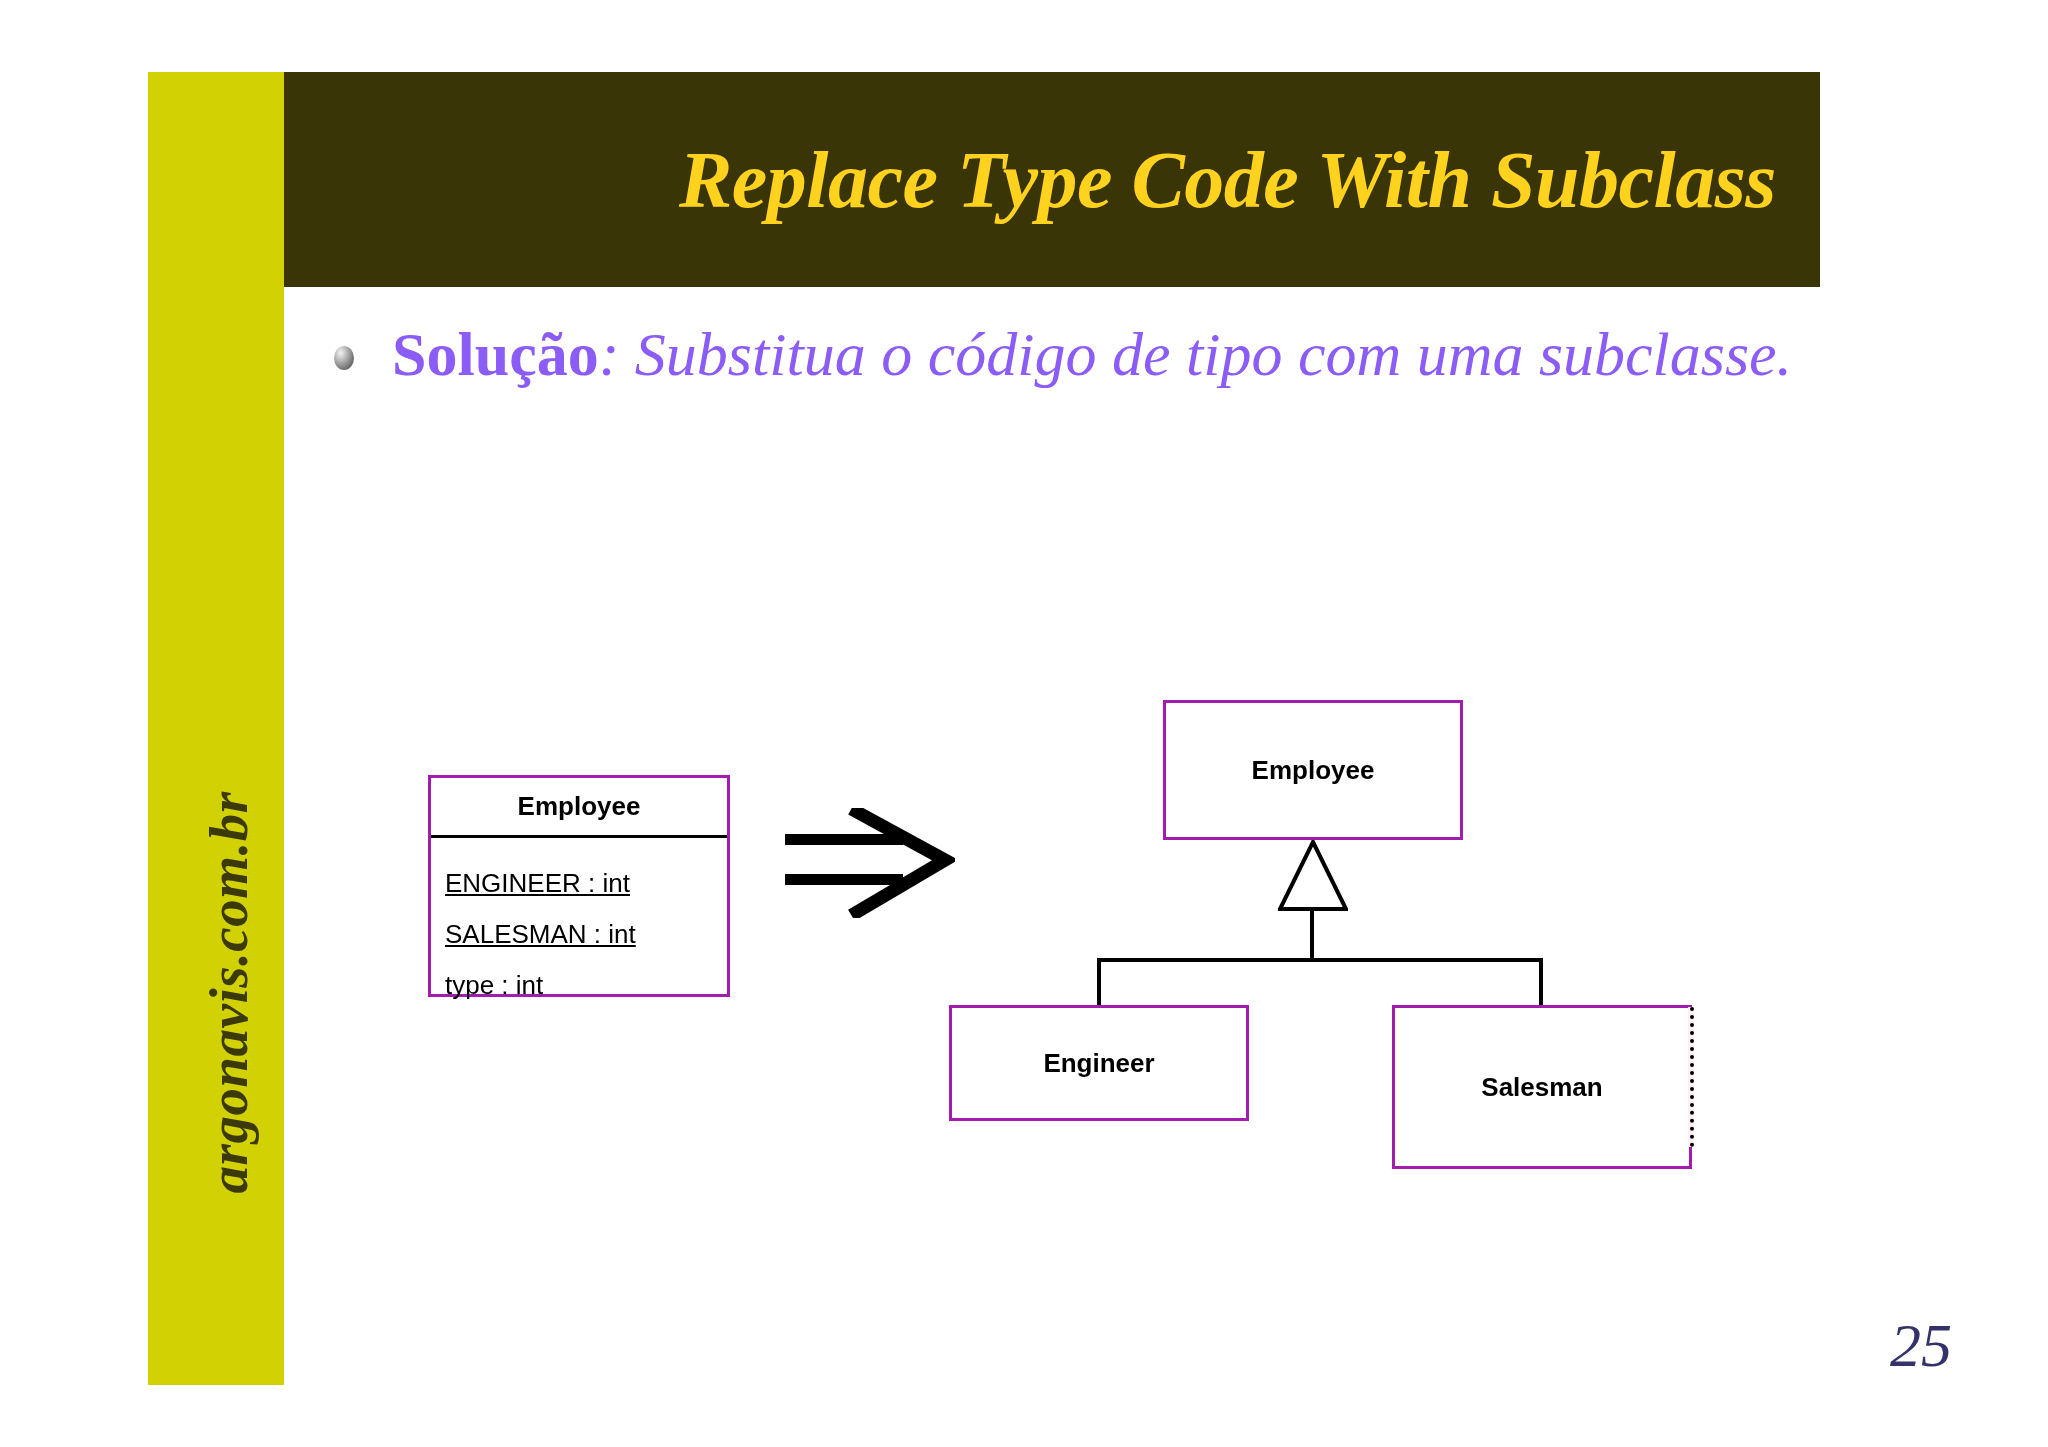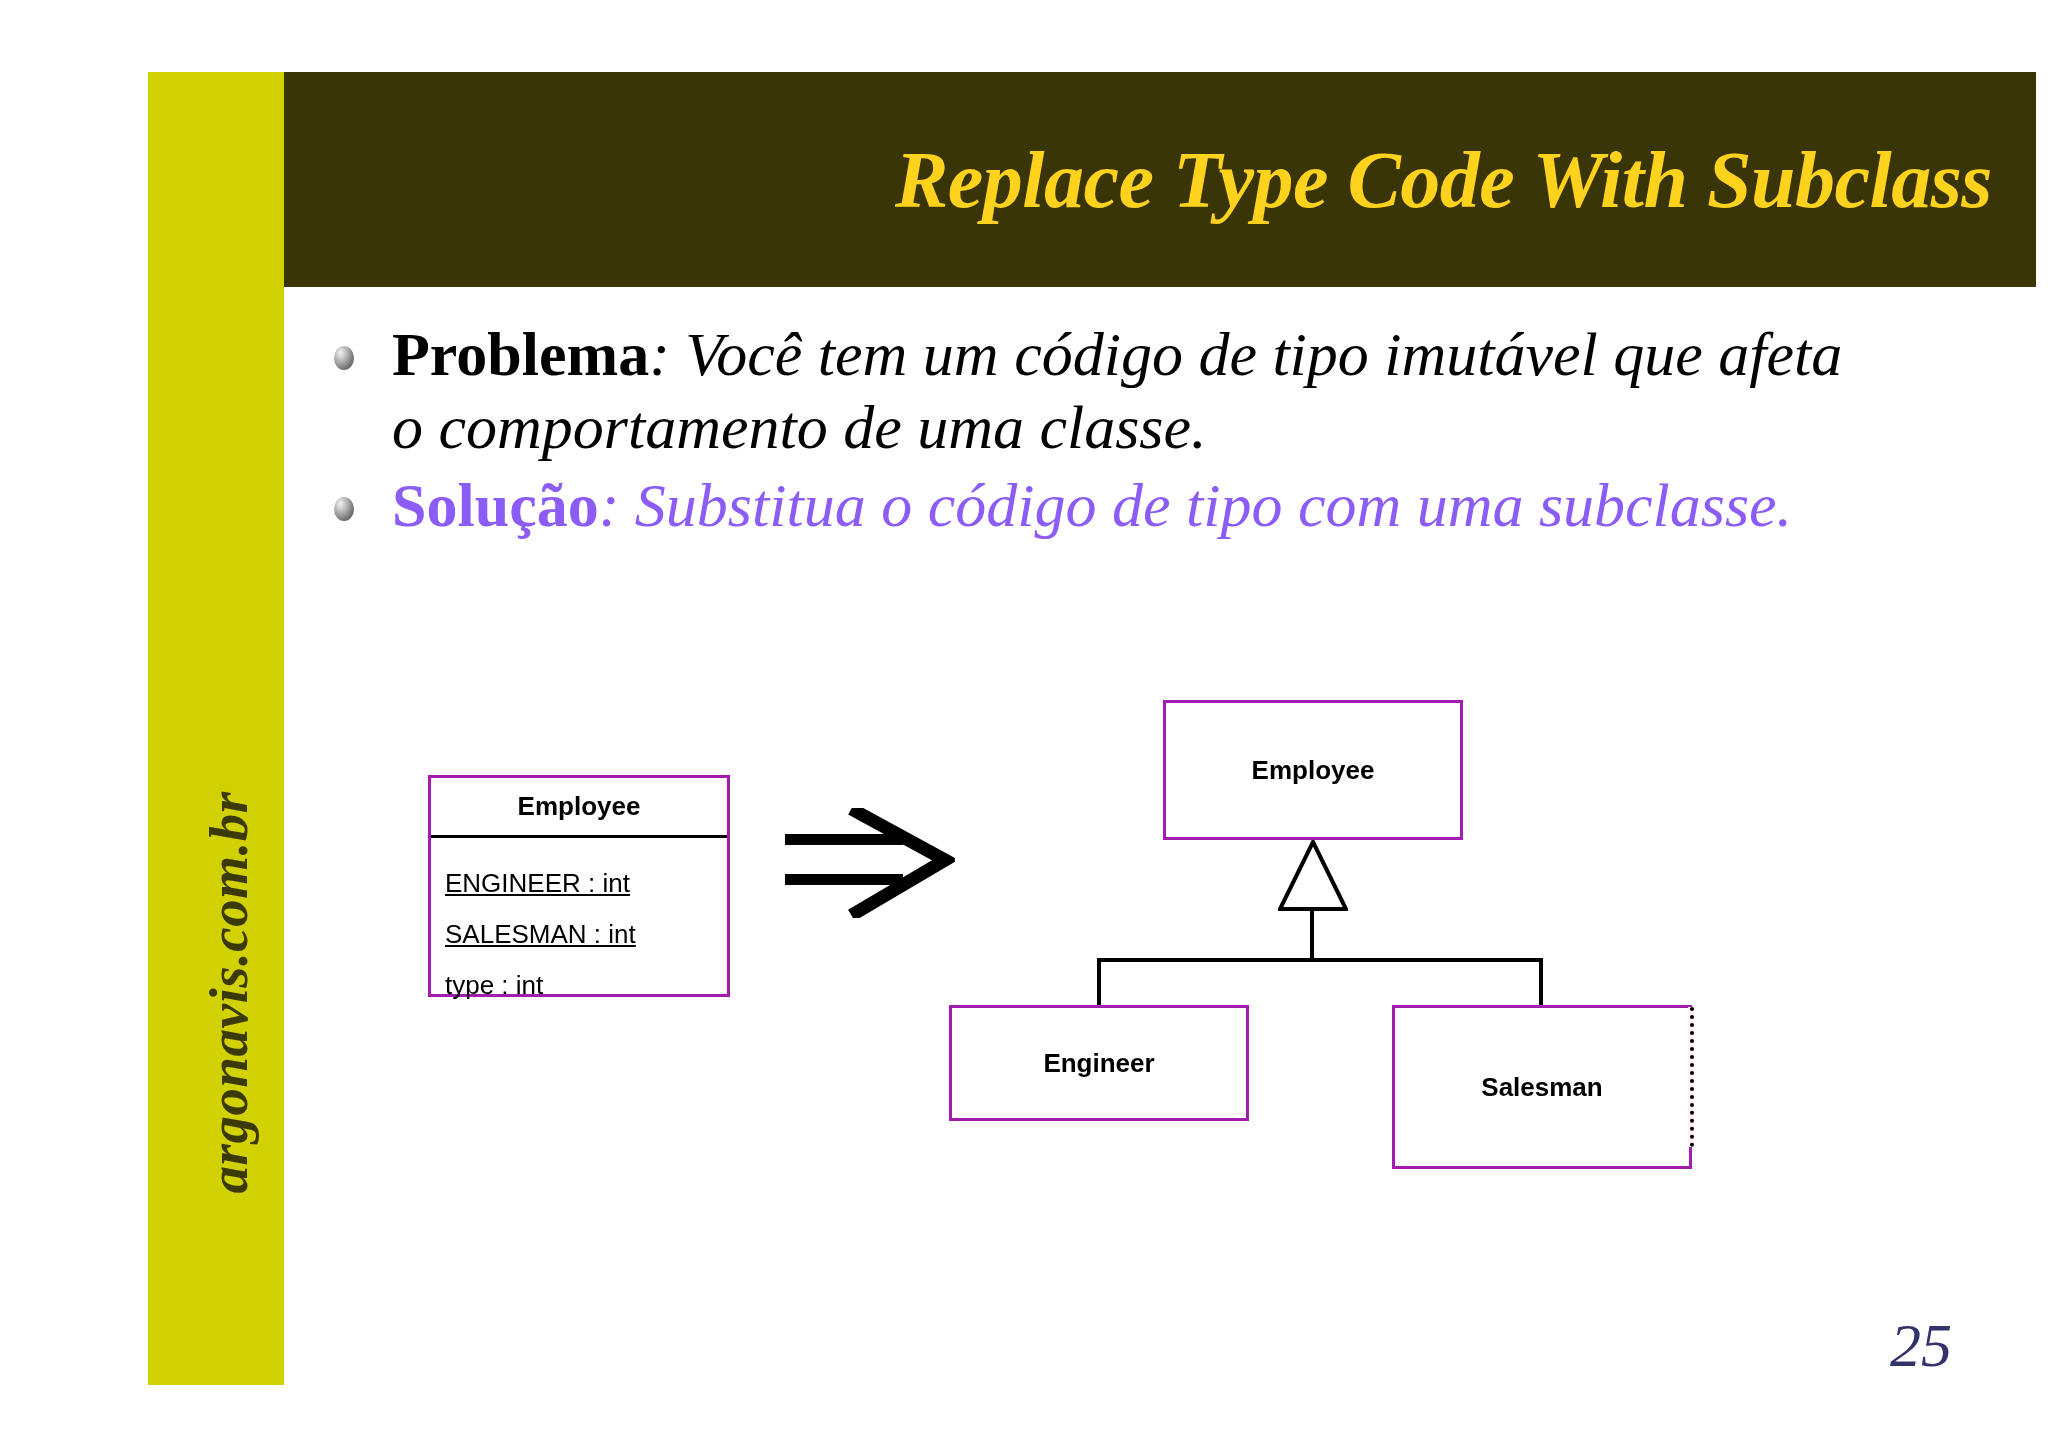--- a/index.html
+++ b/index.html
@@ -47,21 +47,21 @@
     color: #3b3a07;
     letter-spacing: 0.5px;
     white-space: nowrap;
   }
 
   
   #titlebar {
     position: absolute;
     left: 284px;
     top: 72px;
-    width: 1752px;
+    width: 1536px;
     height: 215px;
     background: #3a3507;
   }
   #title-text {
     position: absolute;
     right: 44px;
     top: 50%;
     transform: translateY(-50%);
     font-family: "Liberation Serif", serif;
     font-style: italic;
@@ -245,24 +245,20 @@
   <div id="sidebar">
     <div id="sidebar-label">argonavis.com.br</div>
   </div>
 
   <div id="titlebar">
     <div id="title-text">Replace Type Code With Subclass</div>
   </div>
 
   <div id="bullets">
 
-    <div class="bullet-row">
-      <span class="bullet-marker"></span>
-      <div class="bullet-text"><span class="lead">Problema</span><span>: Você tem um código de tipo imutável que afeta o comportamento de uma classe.</span></div>
-    </div>
 
     <div class="bullet-row solution">
       <span class="bullet-marker"></span>
       <div class="bullet-text"><span class="lead">Solução</span><span>: Substitua o código de tipo com uma subclasse.</span></div>
     </div>
 
   </div>
 
   <div id="diagram">
 

